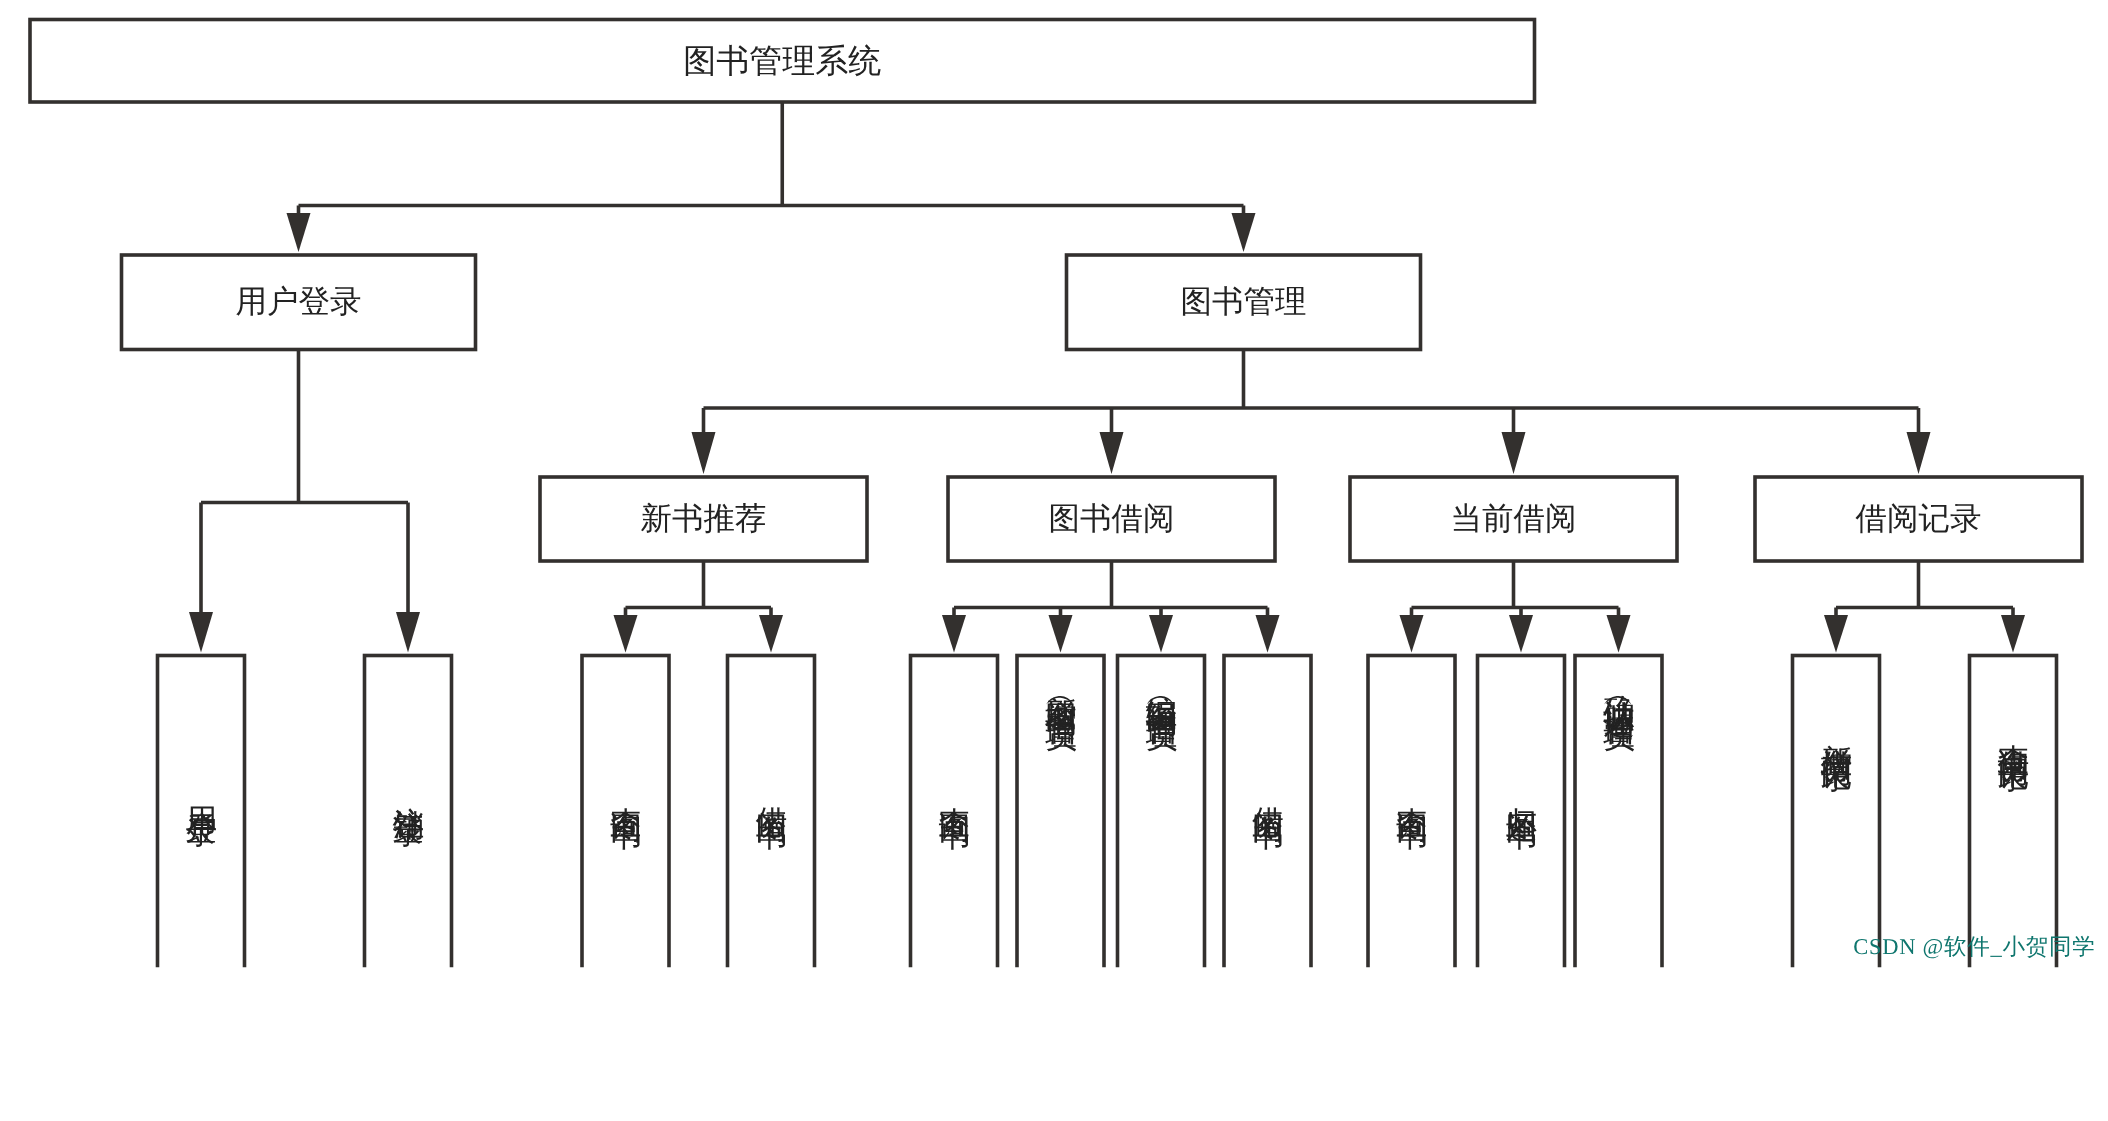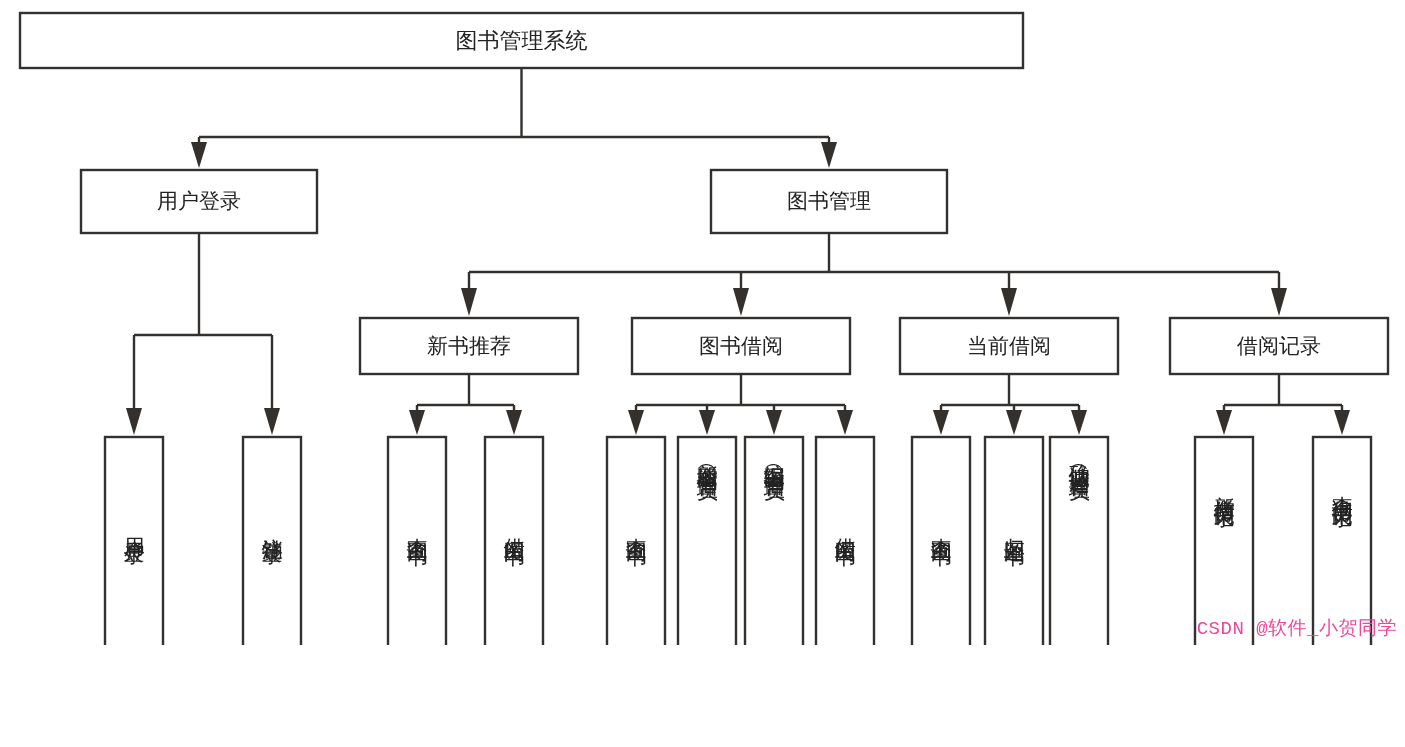--- a/index.html
+++ b/index.html
@@ -69,23 +69,23 @@
     font-size: 21px;
     line-height: 1.08;
     letter-spacing: 2.5px;
     color: #222222;
     white-space: nowrap;
   }
   .watermark {
     position: absolute;
     right: 8px;
     bottom: 4px;
-    font-family: Liberation Mono, monospace;
-    font-size: 19px;
-    color: #ec4899;
+    font-family: Liberation Serif, serif;
+    font-size: 15px;
+    color: #0f766e;
     letter-spacing: 0.5px;
     white-space: nowrap;
   }
 </style>
 </head>
 <body>
 
 <div id="stage">
 
   <svg id="tree" viewBox="0 0 1405 747" xmlns="http://www.w3.org/2000/svg">

